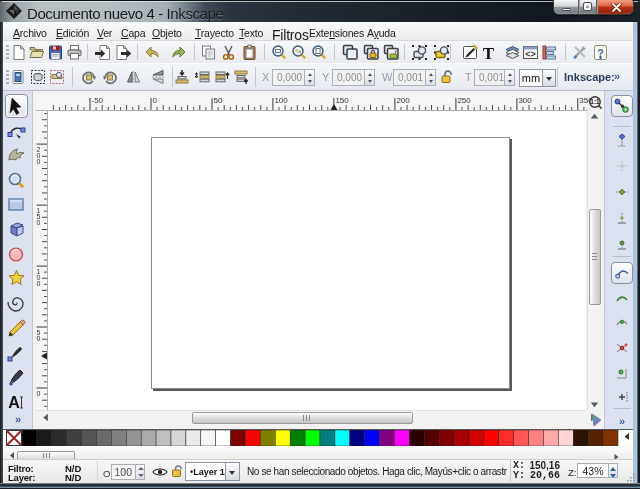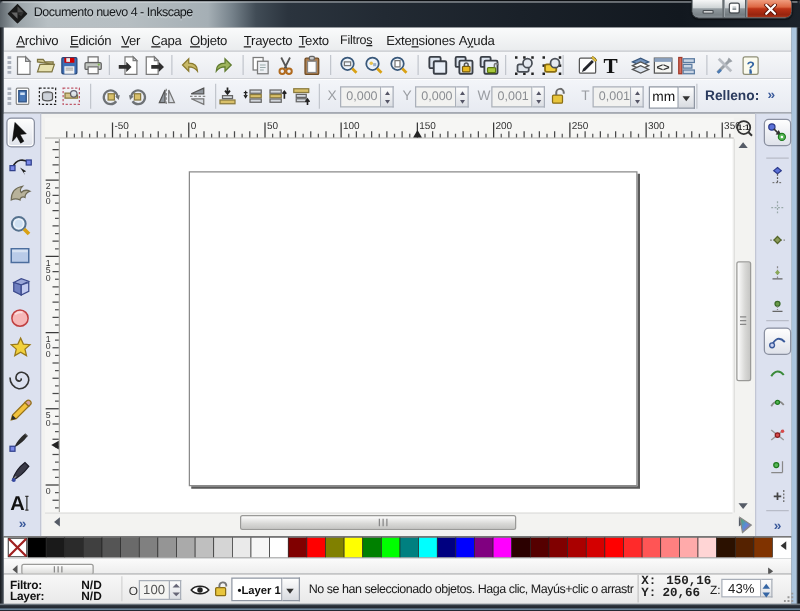--- a/index.html
+++ b/index.html
@@ -8,21 +8,21 @@
 </style></head><body>
 <div class="ab" style="left:0;top:0;width:640px;height:22px;border-radius:4px 4px 0 0;background:linear-gradient(90deg,#60686e 0%,#9aa3a8 2%,#b8c0c4 6%,#b6bec2 16%,#a5afb5 26%,#76828b 29%,#414c56 32%,#2b343e 36%,#222a33 48%,#1a2129 65%,#12181f 85%,#1b222a 100%);"></div>
 <div class="ab" style="left:2px;top:1px;width:636px;height:1px;background:rgba(230,235,238,.75)"></div>
 <div class="ab" style="left:0;top:0;width:640px;height:1px;background:#0c0f12;border-radius:4px 4px 0 0"></div>
 <svg style="position:absolute;left:6px;top:3px" width="16" height="16" viewBox="0 0 16 16">
     <polygon points="8,0 16,8 8,16 0,8" fill="#1a1a1a"></polygon>
     <polygon points="8,2 13,7 8,7" fill="#4d4d4d"></polygon>
     <polygon points="3,7 8,7 8,12 5,9" fill="#666"></polygon>
     <polygon points="13,7 11,10 8,8" fill="#333"></polygon>
   </svg>
-<div style="position:absolute;left:27px;top:5px;font-size:10px;letter-spacing:-0.4px;color:#15181b;white-space:nowrap;text-shadow:0 1px 0 rgba(255,255,255,.25)">Documento nuevo 4 - Inkscape</div>
+<div style="position:absolute;left:27px;top:5px;font-size:15px;letter-spacing:-0.4px;color:#15181b;white-space:nowrap;text-shadow:0 1px 0 rgba(255,255,255,.25)">Documento nuevo 4 - Inkscape</div>
 <div class="ab" style="left:553px;top:0;width:81px;height:15px;border:1px solid #33383d;border-top:none;border-radius:0 3px 6px 6px;box-shadow:0 1px 1px rgba(0,0,0,.5);overflow:hidden;background:#9aa1a6">
     <div style="position:absolute;left:0;top:0;width:25px;height:14px;background:linear-gradient(#f6f7f7 0%,#cfd4d6 45%,#939ba0 50%,#7a8287 85%,#8b9298 100%);border-right:1px solid #565c61">
       <div style="position:absolute;left:8px;top:8px;width:9px;height:3px;background:#fdfdfd;border:1px solid #4a4f54;border-radius:1px"></div>
     </div>
     <div style="position:absolute;left:26px;top:0;width:17px;height:14px;background:linear-gradient(#f2f3f4 0%,#c8cdd0 45%,#8b9398 50%,#737b80 85%,#868d93 100%);border-right:1px solid #565c61">
       <div style="position:absolute;left:4px;top:3px;width:7px;height:7px;border:2px solid #fdfdfd;outline:1px solid #4a4f54;border-radius:1px"></div>
     </div>
     <div style="position:absolute;left:44px;top:0;width:37px;height:14px;background:linear-gradient(#f09d7f 0%,#dd6743 40%,#bc3316 50%,#97240e 85%,#ad3a1d 100%);">
       <svg style="position:absolute;left:13px;top:3px" width="11" height="9" viewBox="0 0 11 9">
         <path d="M2 1l7 7M9 1l-7 7" stroke="#5a1408" stroke-width="3.2" stroke-linecap="round"></path>
@@ -34,21 +34,21 @@
 <div class="ab" style="left:633px;top:22px;width:7px;height:461px;background:linear-gradient(90deg,#a8c3dc 0,#aec7de 4px,#5a6671 4.5px,#171b20 5.5px)"></div>
 <div class="ab" style="left:0;top:482.5px;width:640px;height:6.5px;background:linear-gradient(#9aa4ac 0,#2a3038 1.5px,#252b33 3px,#7791a8 4.5px,#1a1f26 5.5px)"></div>
 <div class="ab" style="left:3px;top:22px;width:630px;height:19px;background:linear-gradient(#fafbfb,#eaecee);border-bottom:1px solid #d8dade"></div>
 <div style="position:absolute;left:13px;top:27px;font-size:10.5px;letter-spacing:-0.2px;color:#1a1a1a"><u>A</u>rchivo</div>
 <div style="position:absolute;left:56px;top:27px;font-size:10.5px;letter-spacing:-0.2px;color:#1a1a1a"><u>E</u>dición</div>
 <div style="position:absolute;left:97px;top:27px;font-size:10.5px;letter-spacing:-0.2px;color:#1a1a1a"><u>V</u>er</div>
 <div style="position:absolute;left:121px;top:27px;font-size:10.5px;letter-spacing:-0.2px;color:#1a1a1a"><u>C</u>apa</div>
 <div style="position:absolute;left:152px;top:27px;font-size:10.5px;letter-spacing:-0.2px;color:#1a1a1a"><u>O</u>bjeto</div>
 <div style="position:absolute;left:195px;top:27px;font-size:10.5px;letter-spacing:-0.2px;color:#1a1a1a"><u>T</u>rayecto</div>
 <div style="position:absolute;left:239px;top:27px;font-size:10.5px;letter-spacing:-0.2px;color:#1a1a1a"><u>T</u>exto</div>
-<div style="position:absolute;left:272px;top:27px;font-size:10px;letter-spacing:-0.2px;color:#1a1a1a">Filtro<u>s</u></div>
+<div style="position:absolute;left:272px;top:27px;font-size:14px;letter-spacing:-0.2px;color:#1a1a1a">Filtro<u>s</u></div>
 <div style="position:absolute;left:309px;top:27px;font-size:10.5px;letter-spacing:-0.2px;color:#1a1a1a">Exte<u>n</u>siones</div>
 <div style="position:absolute;left:367px;top:27px;font-size:10.5px;letter-spacing:-0.2px;color:#1a1a1a">A<u>y</u>uda</div>
 <div class="ab" style="left:3px;top:41px;width:630px;height:22px;background:linear-gradient(#f6f7f9,#e9ebf0)"></div>
 <div class="ab" style="left:6px;top:45px;width:3px;height:14px;background:repeating-linear-gradient(#aab0bb 0 2px,transparent 2px 4px)"></div>
 <div class="ab" style="left:87px;top:44px;width:1px;height:16px;background:#c2c6cd"></div>
 <div class="ab" style="left:137px;top:44px;width:1px;height:16px;background:#c2c6cd"></div>
 <div class="ab" style="left:194px;top:44px;width:1px;height:16px;background:#c2c6cd"></div>
 <div class="ab" style="left:264px;top:44px;width:1px;height:16px;background:#c2c6cd"></div>
 <div class="ab" style="left:334px;top:44px;width:1px;height:16px;background:#c2c6cd"></div>
 <div class="ab" style="left:404px;top:44px;width:1px;height:16px;background:#c2c6cd"></div>
@@ -282,21 +282,21 @@
 <div style="position:absolute;left:465px;top:71px;font-size:11px;color:#9a9da2">T</div>
 <div class="ab" style="left:474px;top:68.5px;width:31px;height:17px;background:#f2f2f0;border:1px solid #aab0ba;font-size:10px;color:#8a8d92;line-height:16px;padding-left:4px">0,001</div>
 <div class="ab" style="left:505px;top:68.5px;width:10px;height:17px;border:1px solid #aab0ba;border-left:none;background:linear-gradient(#fcfcfc,#dcdfe4);">
     <div style="position:absolute;left:2.5px;top:3px;width:0;height:0;border-left:2.5px solid transparent;border-right:2.5px solid transparent;border-bottom:3.5px solid #556;"></div>
     <div style="position:absolute;left:2.5px;top:10px;width:0;height:0;border-left:2.5px solid transparent;border-right:2.5px solid transparent;border-top:3.5px solid #556;"></div>
   </div>
 <div class="ab" style="left:519px;top:68.5px;width:24px;height:18px;background:#fff;border:1px solid #8f96a2;font-size:11px;color:#111;line-height:16px;text-align:center">mm</div>
 <div class="ab" style="left:543px;top:68.5px;width:13px;height:18px;background:linear-gradient(#fdfdfd,#d8dbe0);border:1px solid #8f96a2;border-left:none">
     <div style="position:absolute;left:3px;top:7px;width:0;height:0;border-left:3.5px solid transparent;border-right:3.5px solid transparent;border-top:4.5px solid #333"></div>
   </div>
-<div style="position:absolute;left:564px;top:71px;font-size:11px;font-weight:bold;color:#2b3b5e">Relleno:</div>
+<div style="position:absolute;left:564px;top:71px;font-size:11px;font-weight:bold;color:#2b3b5e">Inkscape:</div>
 <div style="position:absolute;left:614px;top:70px;font-size:11px;font-weight:bold;color:#3b5a9b">»</div>
 <div class="ab" style="left:3px;top:91px;width:630px;height:338px;background:#f2f2f0"></div>
 <div class="ab" style="left:3px;top:91px;width:30px;height:338px;background:#dce1ef;border-right:1px solid #c2c6d4"></div>
 <div class="ab" style="left:5px;top:94px;width:23px;height:24px;border-radius:4px;background:linear-gradient(#fefefe,#dfe2ea);border:1px solid #8a90a0;box-shadow:inset 0 0 0 1px #fff"></div>
 <svg style="position:absolute;left:7px;top:96.5px" width="19" height="19" viewBox="0 0 19 19">
     <path d="M5 1l9 9-5 .5 3 5.5-2.5 1.5-3-5.5L3 16z" fill="#111" stroke="#000" stroke-width=".5"></path>
   </svg>
 <svg style="position:absolute;left:7px;top:121.2px" width="19" height="19" viewBox="0 0 19 19">
     <path d="M3 13C6 6 12 6 16 9" fill="none" stroke="#222" stroke-width="1.3"></path>
     <rect x="1" y="11.5" width="4" height="4" fill="#7a88e8" stroke="#30408c"></rect>
@@ -699,21 +699,21 @@
   </svg>
 <div class="ab" style="left:185px;top:462px;width:41px;height:19px;background:#fff;border:1px solid #8f96a2;font-size:9px;font-weight:bold;color:#111;line-height:18px;padding-left:4px;white-space:nowrap;overflow:hidden">•Layer 1</div>
 <div class="ab" style="left:226px;top:462px;width:14px;height:19px;background:linear-gradient(#fdfdfd,#d8dbe0);border:1px solid #8f96a2;border-left:none">
     <div style="position:absolute;left:3px;top:8px;width:0;height:0;border-left:3.5px solid transparent;border-right:3.5px solid transparent;border-top:4.5px solid #333"></div>
   </div>
 <div class="ab" style="left:247px;top:465px;width:260px;height:14px;overflow:hidden;font-size:10px;letter-spacing:-0.38px;color:#1a1a1a;line-height:14px;white-space:nowrap">No se han seleccionado objetos. Haga clic, Mayús+clic o arrastre alrededor</div>
 <div class="ab" style="left:510px;top:460px;width:1px;height:22px;background:#c4c4c4"></div>
 <div class="ab" style="left:97px;top:461px;width:1px;height:20px;background:#d4d4d4"></div>
 <div style="position:absolute;left:513px;top:459.5px;font-size:10px;font-weight:bold;font-family:Liberation Mono,monospace;color:#222">X:</div>
 <div style="position:absolute;left:513px;top:469.5px;font-size:10px;font-weight:bold;font-family:Liberation Mono,monospace;color:#222">Y:</div>
-<div style="position:absolute;left:533px;top:459.5px;width:40px;font-size:10px;font-weight:bold;font-family:Liberation Mono, monospace;color:#222;text-align:left">150,16</div>
+<div style="position:absolute;left:520px;top:459.5px;width:40px;font-size:10px;font-weight:bold;font-family:Liberation Sans, sans-serif;color:#222;text-align:right">150,16</div>
 <div style="position:absolute;left:520px;top:469.5px;width:40px;font-size:10px;font-weight:bold;font-family:Liberation Mono,monospace;color:#222;text-align:right">20,66</div>
 <div style="position:absolute;left:568px;top:466.5px;font-size:9.5px;color:#222">Z:</div>
 <div class="ab" style="left:577px;top:463px;width:32px;height:15px;background:#fff;border:1px solid #a8aeb8;font-size:10.5px;color:#222;line-height:15px;text-align:center">43%</div>
 <div class="ab" style="left:609px;top:463px;width:9px;height:15px;border:1px solid #a8aeb8;border-left:none;background:linear-gradient(#fcfcfc,#dcdfe4)">
     <div style="position:absolute;left:1px;top:2.5px;width:0;height:0;border-left:3px solid transparent;border-right:3px solid transparent;border-bottom:4px solid #3465a4"></div>
     <div style="position:absolute;left:1px;top:9.5px;width:0;height:0;border-left:3px solid transparent;border-right:3px solid transparent;border-top:4px solid #3465a4"></div>
   </div>
 <svg style="position:absolute;left:627px;top:474px" width="9" height="9" viewBox="0 0 9 9">
     <rect x="6" y="0" width="1.6" height="1.6" fill="#999"></rect>
     <rect x="3" y="3" width="1.6" height="1.6" fill="#999"></rect>

